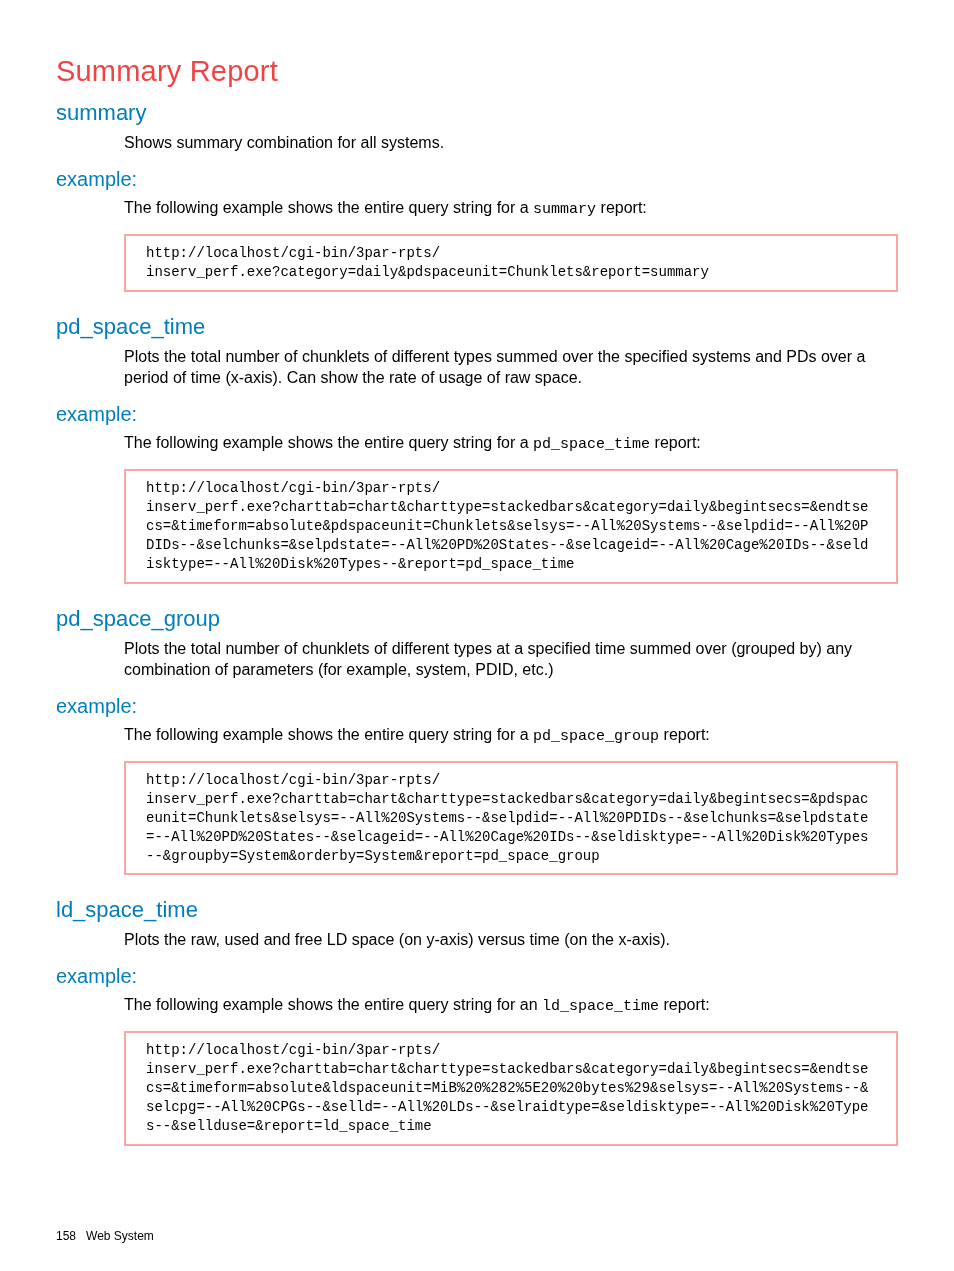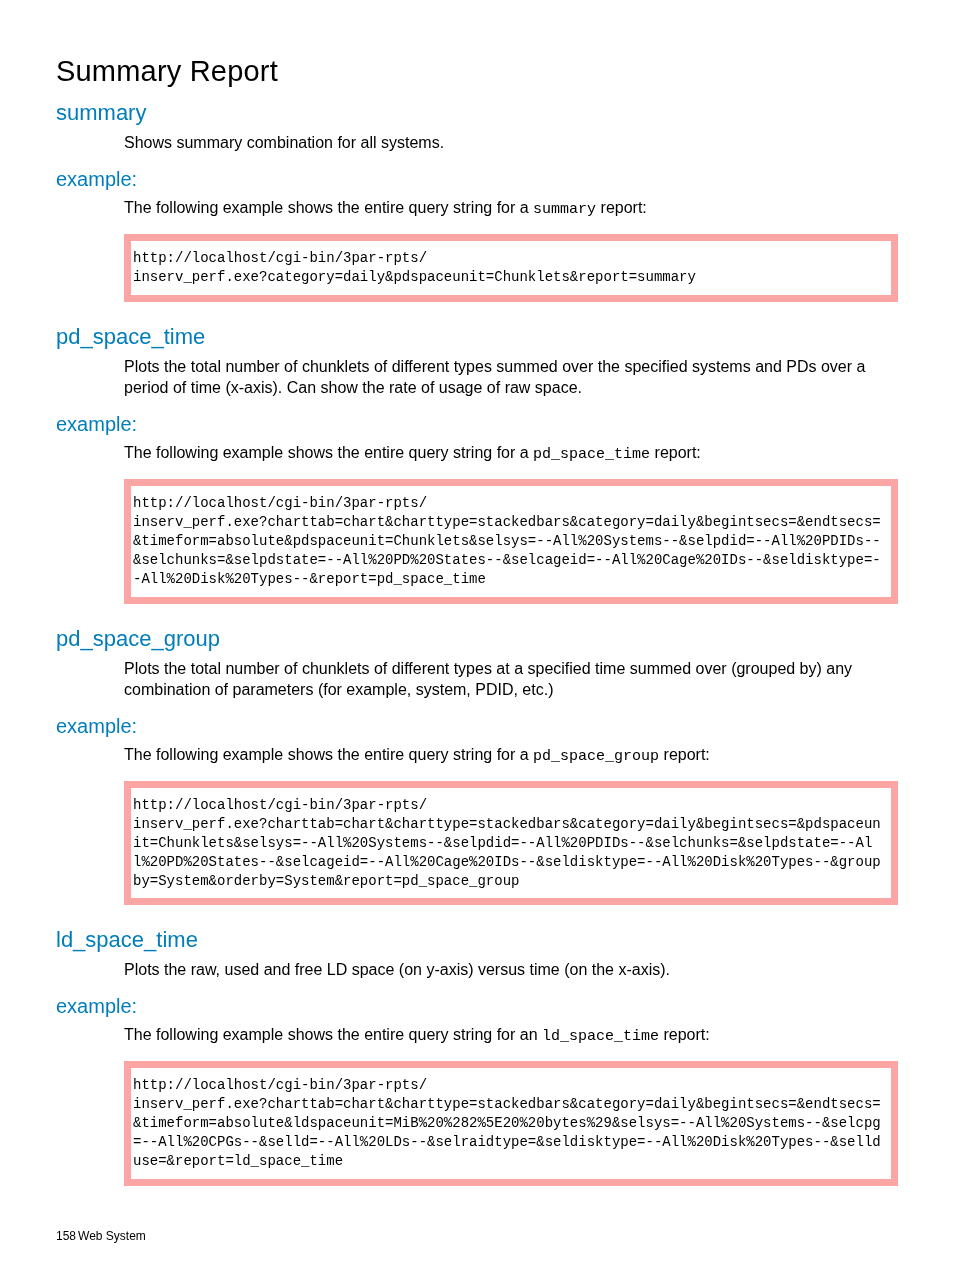--- a/index.html
+++ b/index.html
@@ -14,21 +14,21 @@
     box-sizing: border-box;
   }
   .page {
     padding: 55px 56px 30px 56px;
     box-sizing: border-box;
   }
   .h1-heading {
     font-family: Arial, Helvetica, sans-serif;
     font-weight: 300;
     font-size: 29px;
-    color: #000000;
+    color: #ef4444;
     margin: 0 0 12px 0;
     letter-spacing: 0.2px;
   }
   .h2-heading {
     font-family: Arial, Helvetica, sans-serif;
     font-weight: 300;
     font-size: 22px;
     color: #007dba;
     margin: 0 0 6px 0;
   }
@@ -45,39 +45,39 @@
     color: #000000;
     margin: 0 0 14px 0;
     line-height: 1.35;
     padding-left: 68px;
   }
   .code-inline {
     font-family: "Courier New", Courier, monospace;
     font-size: 15px;
   }
   .code-block {
-    border: 7px solid #fca5a5;
+    border: 2px solid #fca5a5;
     background: #ffffff;
     font-family: "Courier New", Courier, monospace;
     font-size: 14px;
     color: #000000;
-    padding: 8px 2px;
+    padding: 8px 20px;
     margin: 0 0 22px 68px;
     line-height: 1.35;
     white-space: pre-wrap;
     word-break: break-all;
   }
   .footer {
     position: absolute;
     bottom: 28px;
     left: 56px;
     font-size: 12px;
     color: #000000;
   }
-  .footer .pn { font-size: 12px; margin-right: 2px;}
+  .footer .pn { font-size: 12px; margin-right: 10px;}
 </style>
 </head>
 <body>
 
 <div class="page">
 
   <div class="h1-heading">Summary Report</div>
 
   <div class="h2-heading">summary</div>
   <p class="body-text">Shows summary combination for all systems.</p>

